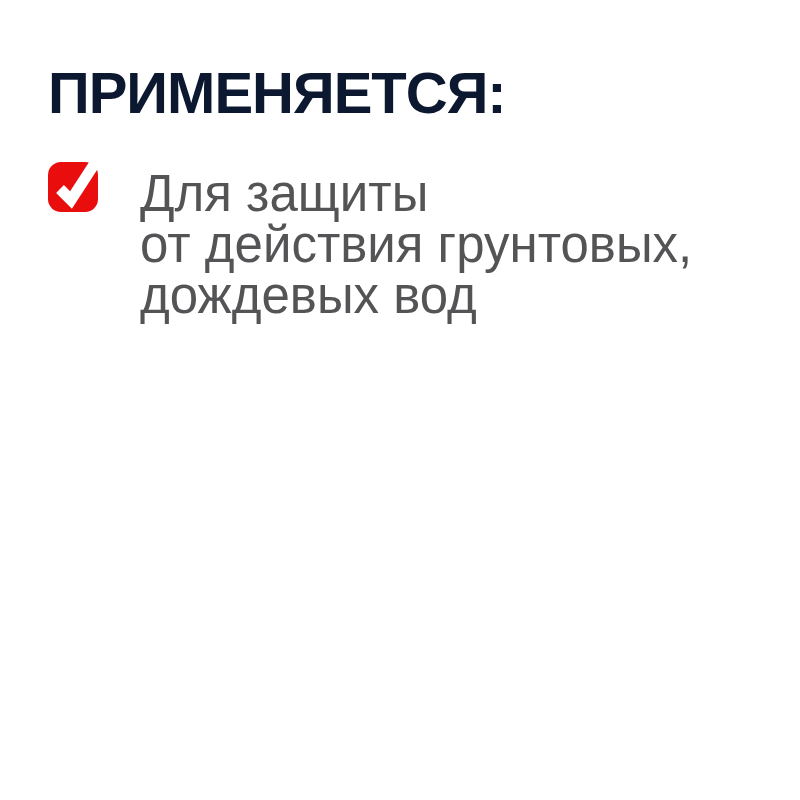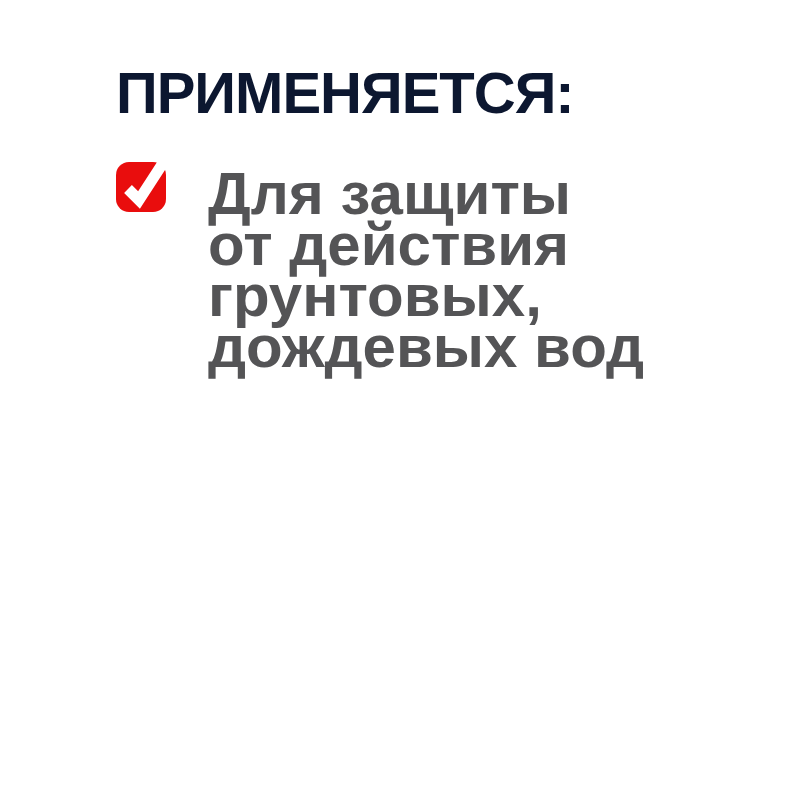--- a/index.html
+++ b/index.html
@@ -10,21 +10,21 @@
   body {
     width: 800px;
     height: 800px;
     overflow: hidden;
     font-family: "Liberation Sans", sans-serif;
   }
   .page {
     box-sizing: border-box;
     width: 800px;
     height: 800px;
-    padding: 64px 40px 0 116px;
+    padding: 64px 40px 0 48px;
     background: var(--page-bg, #ffffff);
     border-radius: 9px;
   }
   .title {
     margin: 0 0 34px 0;
     font-weight: 800;
     font-size: 58px;
     line-height: 1;
     letter-spacing: -1px;
     color: var(--heading-color, #0C1730);
@@ -55,23 +55,23 @@
   }
   .checkbox-mark {
     fill: none;
     stroke: var(--check-mark, #ffffff);
     stroke-width: 11;
     stroke-linecap: butt;
     stroke-linejoin: miter;
   }
   .bullet-text {
     margin-top: 12px;
-    font-size: 60px;
+    font-size: 51px;
     line-height: 51px;
-    font-weight: 700;
+    font-weight: 400;
     color: var(--body-color, #545456);
     white-space: pre-line;
   }
 </style>
 </head>
 <body>
 
 <div class="page">
 
   <h1 class="title">ПРИМЕНЯЕТСЯ:</h1>

